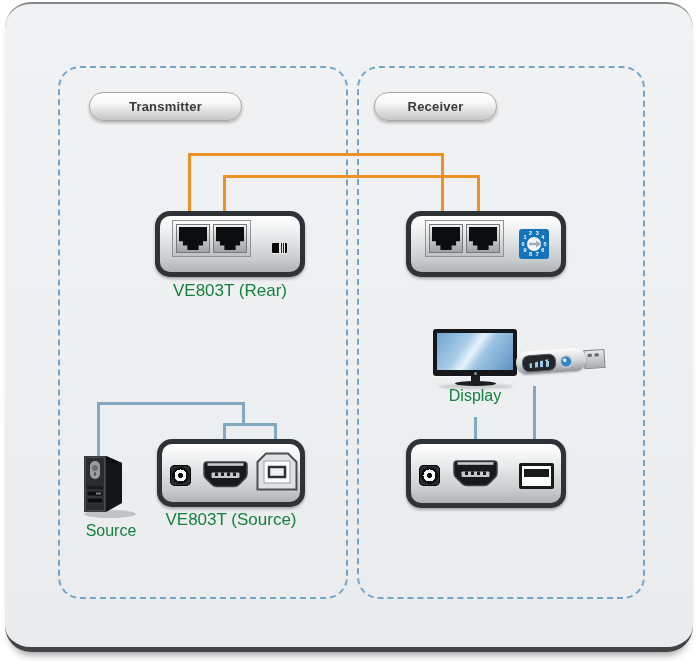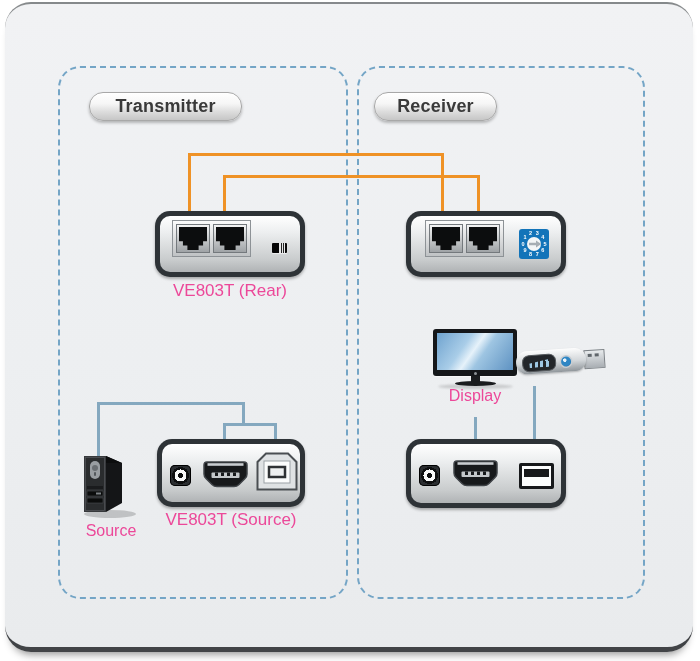--- a/index.html
+++ b/index.html
@@ -19,21 +19,21 @@
   .dashed-box {
     position:absolute; border:2px dashed #74a5c6; border-radius:22px;
     background:transparent;
   }
   .pill {
     position:absolute; height:27px; border-radius:14px;
     background:linear-gradient(180deg,#ffffff 0%,#f6f6f6 40%,#dcdcdc 70%,#c6c6c6 100%);
     border:1px solid #a8a8a8;
     box-shadow:inset 0 1px 0 #ffffff, 0 2px 3px rgba(0,0,0,0.25);
     display:flex; align-items:center; justify-content:center;
-    font-weight:bold; font-size:18px; color:#3a3a3a; letter-spacing:0.2px;
+    font-weight:bold; font-size:13px; color:#3a3a3a; letter-spacing:0.2px;
   }
   .cable-o { position:absolute; background:#ef9226; }
   .cable-b { position:absolute; background:#84a8bf; }
   .device {
     position:absolute; border-radius:15px; background:#2e3337;
     box-shadow:0 2px 3px rgba(0,0,0,0.3);
   }
   .face {
     position:absolute; inset:5px; border-radius:10px; overflow:hidden;
     background:linear-gradient(180deg,#ffffff 0%,#eceeef 30%,#c9cccd 78%,#b0b3b5 100%);
@@ -58,21 +58,21 @@
   }
   .pjack {
     position:absolute; width:21px; height:21px; border-radius:5px;
     background:radial-gradient(circle at 50% 50%,#0e0f10 0 2.5px,#f8f9f9 2.5px 6px,#0e0f10 6px 8.5px,#2b2e31 8.5px);
     box-shadow:inset 0 0 0 1px #000;
   }
   .usba { position:absolute; width:35px; height:26px; background:#17191b; border-radius:2px; }
   .usba .inner { position:absolute; inset:3px; background:#fcfdfd; }
   .usba .slot { position:absolute; left:5px; right:5px; top:6px; height:8px; background:#17191b; }
   .dev-label, .small-label {
-    position:absolute; text-align:center; color:#ec4899; font-size:17px;
+    position:absolute; text-align:center; color:#15803d; font-size:17px;
   }
   .small-label { font-size:16px; }
   .monitor { position:absolute; }
   .mon-bezel {
     position:absolute; left:0; top:0; width:84px; height:47px; border-radius:3px;
     background:#15171a; box-shadow:0 1px 1px rgba(255,255,255,0.6);
   }
   .mon-screen {
     position:absolute; left:4px; top:4px; right:4px; bottom:6px;
     background:linear-gradient(125deg,#6fa3cf 0%,#a9cde8 35%,#e6f2fa 48%,#9ec5e2 60%,#5e92c2 100%);

